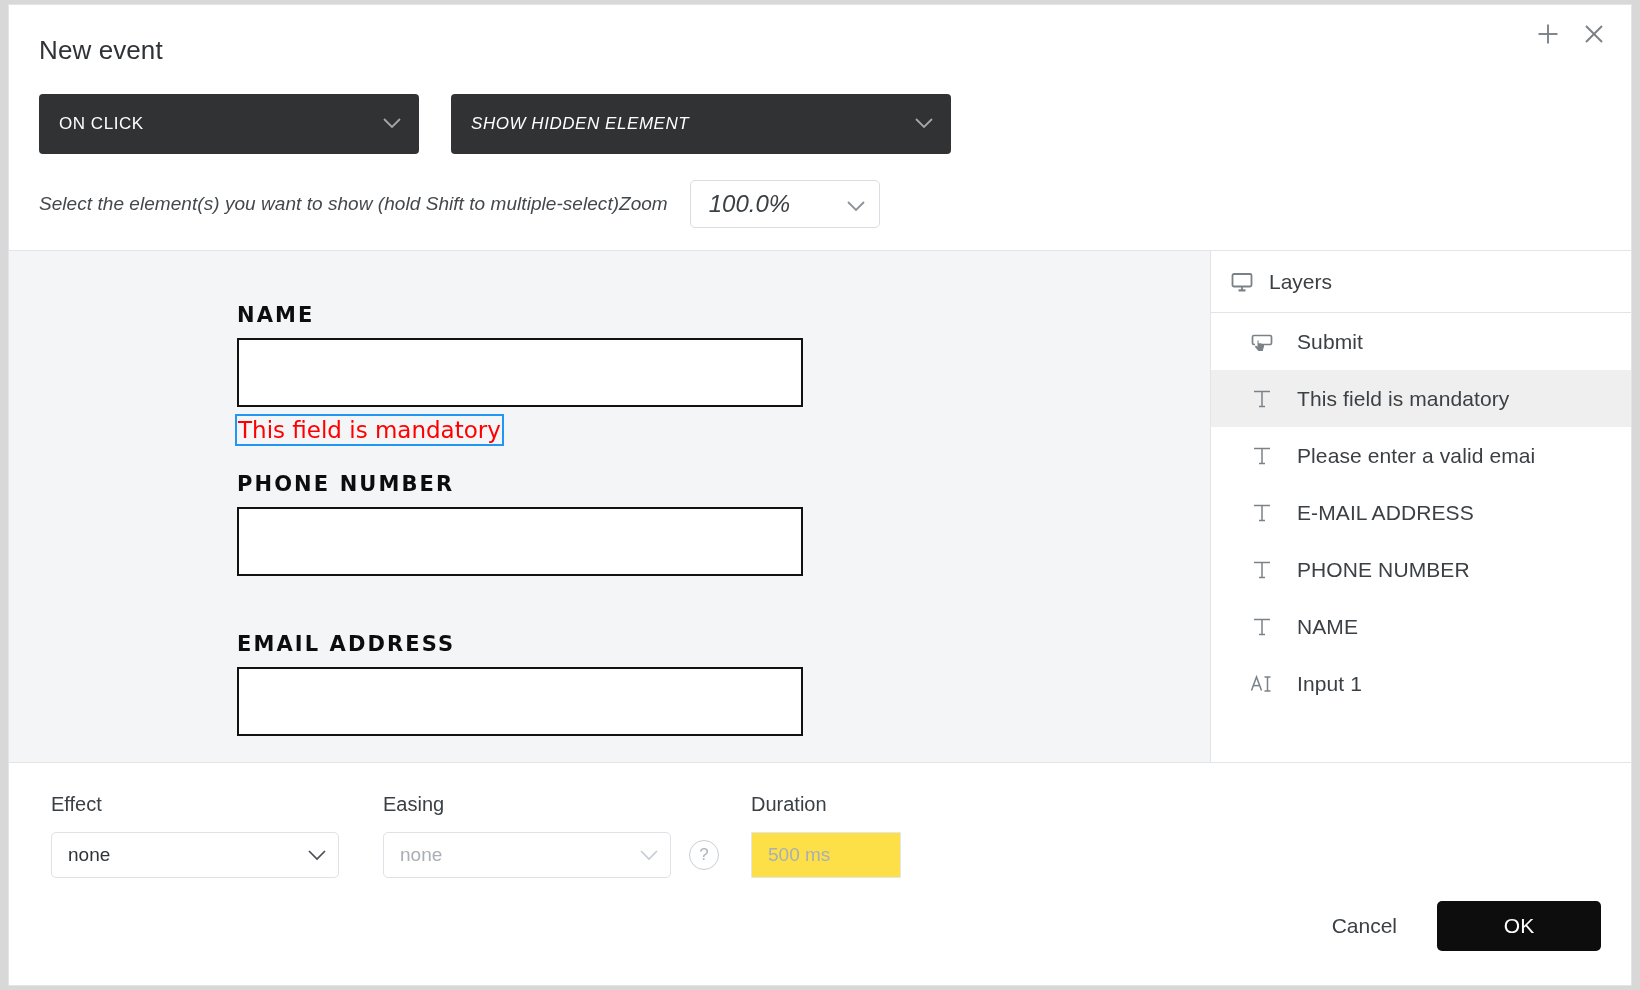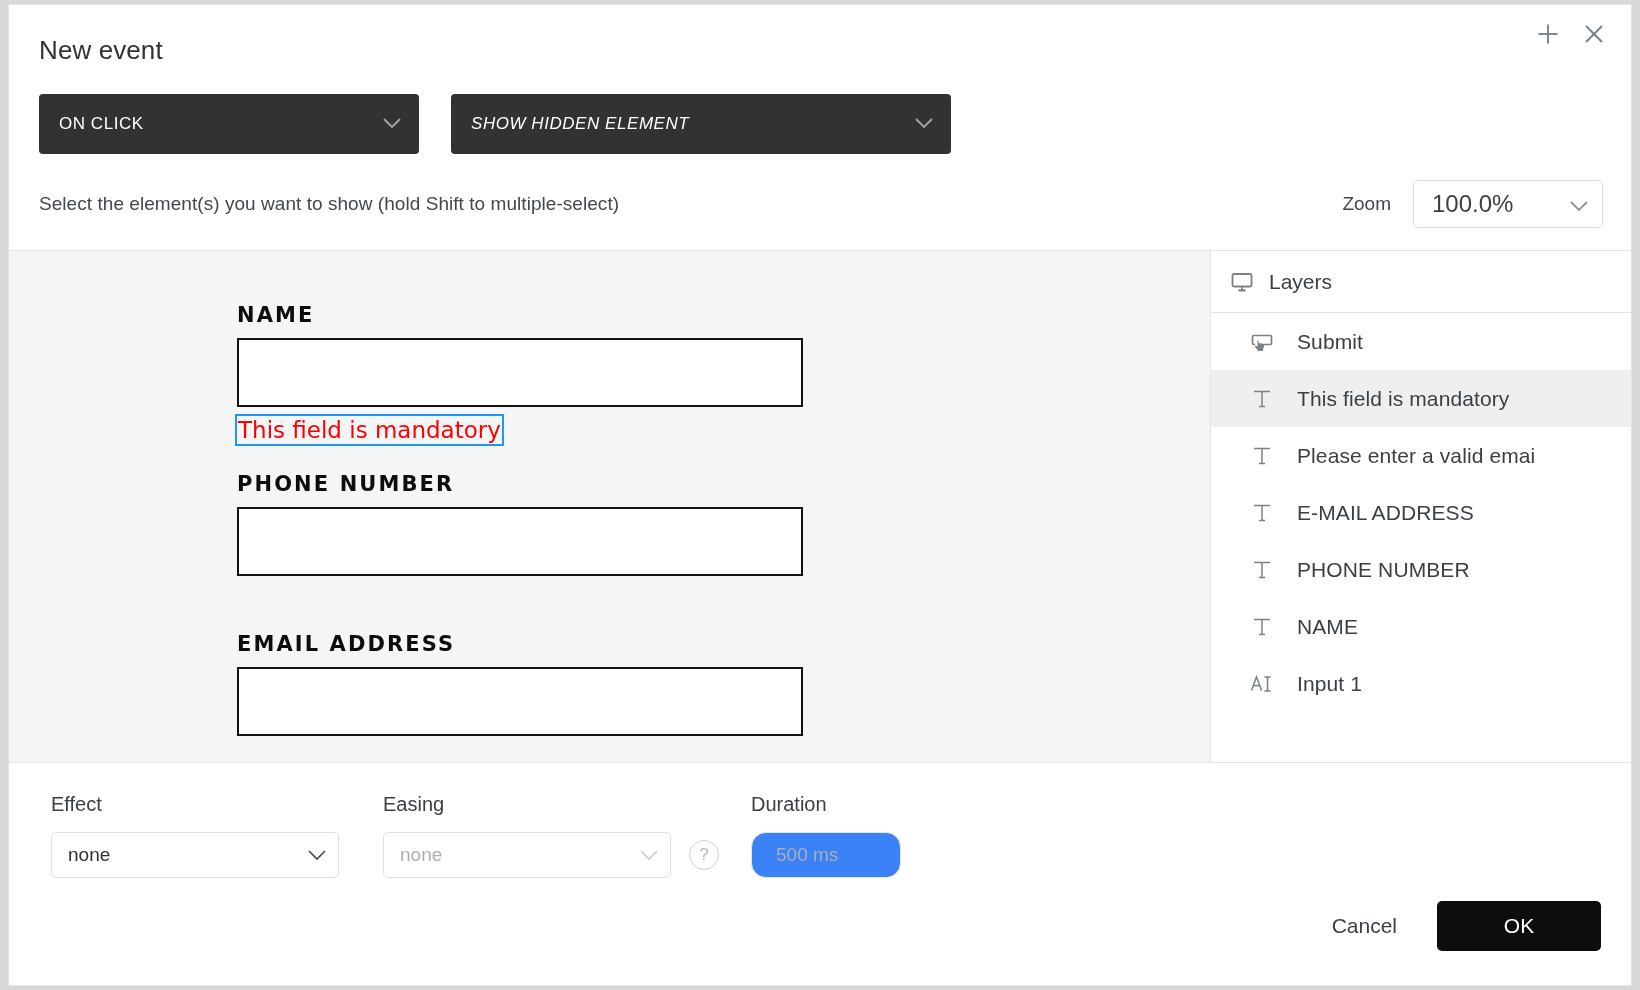--- a/index.html
+++ b/index.html
@@ -78,22 +78,23 @@
   }
   .dark-select.trigger { width: 380px; }
   .dark-select.action  { width: 500px; font-style: italic; }
   .dark-select .caret { opacity: .75; margin-left: 12px; }
 
   
   .instruction-row {
     flex: 0 0 auto;
     display: flex;
     align-items: center;
-    justify-content: space-between;
+    justify-content: flex-start;
     padding: 26px 28px 22px 30px;
+    font-style: italic;
   }
   .instruction-text {
     font-size: 19px;
     color: #43484d;
     letter-spacing: .05px;
   }
   .zoom-group {
     display: flex;
     align-items: center;
     gap: 22px;
@@ -284,25 +285,25 @@
     font-size: 17px;
     display: flex; align-items: center; justify-content: center;
     margin-bottom: 8px;
     cursor: pointer;
     user-select: none;
   }
 
   .dur-input {
     height: 46px;
     border: 1px solid #e4e7ea;
-    border-radius: 15px;
-    background: #3b82f6;
-    display: flex;
-    align-items: center;
-    padding-left: 24px;
+    border-radius: 1px;
+    background: #fde047;
+    display: flex;
+    align-items: center;
+    padding-left: 16px;
     font-size: 19px;
     color: #a9afb5;
   }
   .dur-input input {
     border: 0; outline: 0;
     font-size: 19px;
     font-family: "Liberation Sans", sans-serif;
     color: #2f3337;
     width: 100%;
     background: transparent;

